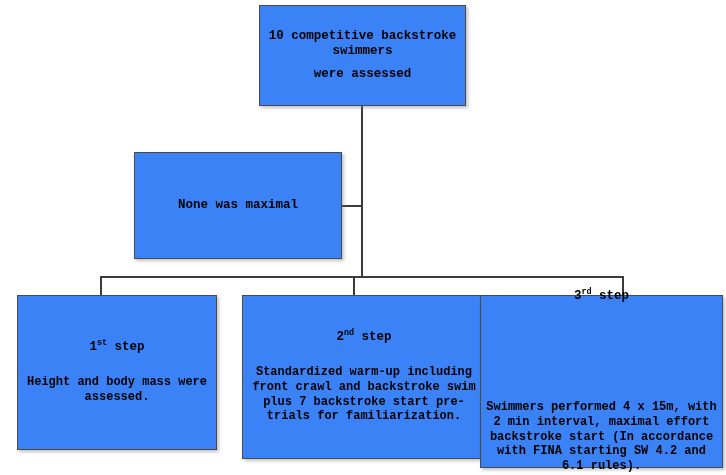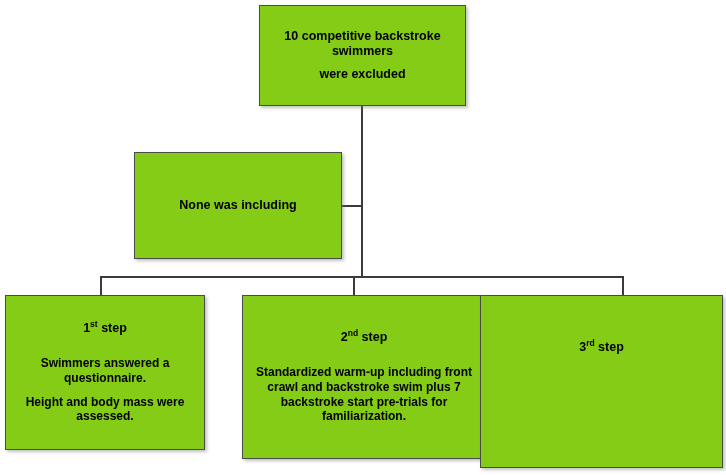--- a/index.html
+++ b/index.html
@@ -16,31 +16,32 @@
     width: 726px;
     height: 475px;
     background: #ffffff;
     overflow: hidden;
   }
 
   
   .node {
     position: absolute;
     box-sizing: border-box;
-    background: #84cc16;
+    background: #3b82f6;
     border: 1.5px solid #4a4a4a;
     box-shadow: 2px 2px 3px rgba(120,120,120,0.45);
     display: flex;
     flex-direction: column;
     align-items: center;
     justify-content: center;
     text-align: center;
     color: #000000;
     font-weight: bold;
     z-index: 2;
+    font-family: Liberation Mono, monospace;
   }
   .node .line {
     display: block;
     line-height: 1.18;
     padding: 0 6px;
   }
 
   
   #node-eligible {
     left: 259px;
@@ -77,21 +78,21 @@
   }
   .step-gap { height: 20px; }
   .step-body {
     display: block;
     line-height: 1.22;
     padding: 0 5px;
   }
   .step-body + .step-body { margin-top: 9px; }
 
   #node-step1 {
-    left: 5px;
+    left: 17px;
     top: 295px;
     width: 200px;
     height: 155px;
   }
   #node-step2 {
     left: 242px;
     top: 295px;
     width: 244px;
     height: 164px;
   }
@@ -155,38 +156,38 @@
   <div class="conn v" id="conn-trunk"></div>
   <div class="conn h" id="conn-excluded-stub"></div>
   <div class="conn h" id="conn-bar"></div>
   <div class="conn v" id="conn-drop-1"></div>
   <div class="conn v" id="conn-drop-2"></div>
   <div class="conn v" id="conn-drop-3"></div>
 
   <div class="node" id="node-eligible">
     <span class="line">10 competitive backstroke swimmers</span>
     <span class="gap"></span>
-    <span class="line">were excluded</span>
+    <span class="line">were assessed</span>
   </div>
 
   <div class="node" id="node-excluded">
-    <span class="line">None was including</span>
+    <span class="line">None was maximal</span>
   </div>
 
   <div class="node step-box" id="node-step1">
     <span class="step-title"><span>1</span><sup>st</sup> <span>step</span></span>
     <span class="step-gap"></span>
-    <span class="step-body">Swimmers answered a questionnaire.</span>
     <span class="step-body">Height and body mass were assessed.</span>
   </div>
 
   <div class="node step-box" id="node-step2">
     <span class="step-title"><span>2</span><sup>nd</sup> <span>step</span></span>
     <span class="step-gap"></span>
     <span class="step-body">Standardized warm-up including front crawl and backstroke swim plus 7 backstroke start pre-trials for familiarization.</span>
   </div>
 
   <div class="node step-box" id="node-step3">
     <span class="step-title"><span>3</span><sup>rd</sup> <span>step</span></span>
     <span class="step-gap"></span>
+    <span class="step-body">Swimmers performed 4 x 15m, with 2 min interval,  maximal effort backstroke start (In accordance with FINA starting SW 4.2 and 6.1 rules).</span>
   </div>
 
 </div>
 
 </body></html>

